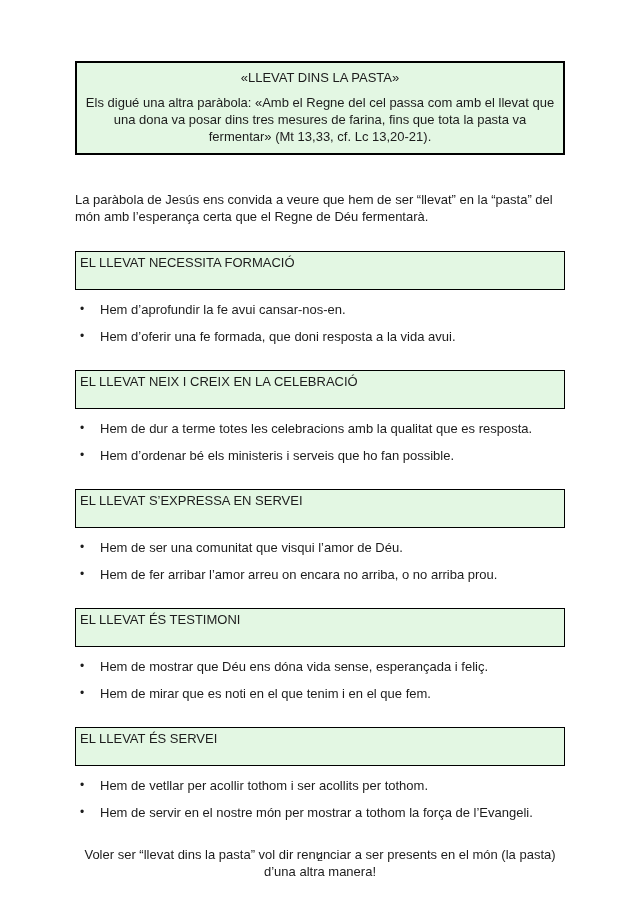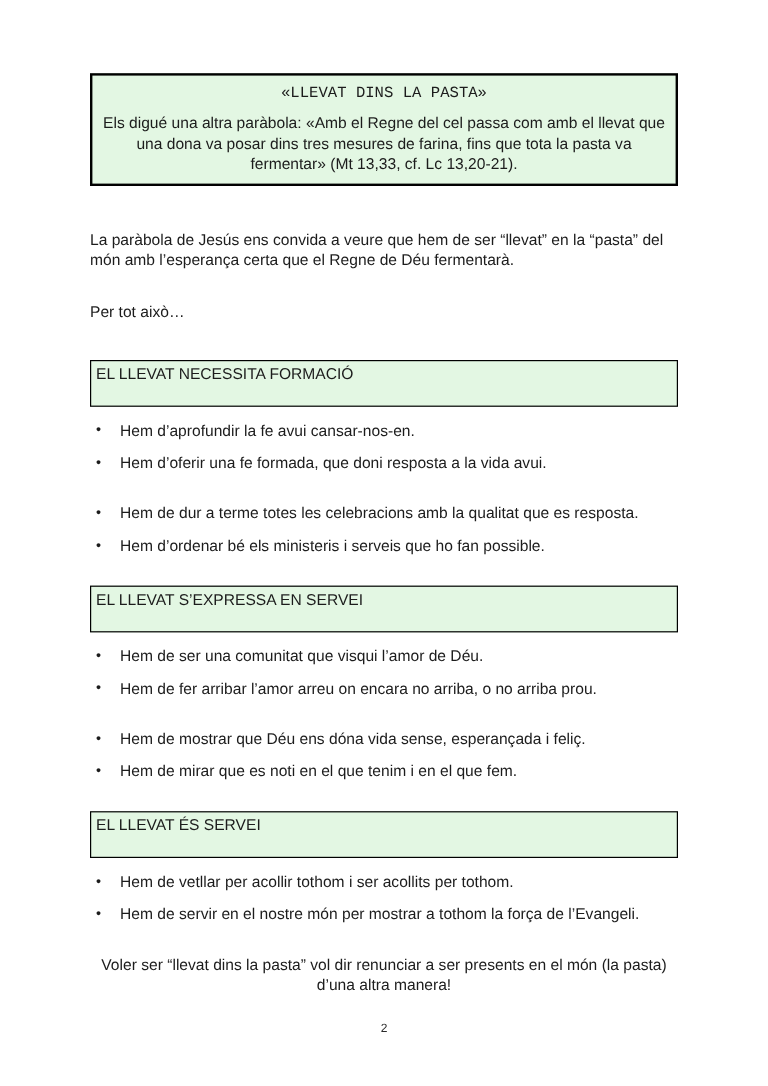--- a/index.html
+++ b/index.html
@@ -26,21 +26,20 @@
     border: 2px solid #000;
     background: var(--box-bg, #e3f7e3);
     text-align: center;
     padding: 6px 8px 8px;
     box-sizing: border-box;
     margin-bottom: 36px;
   }
   .title-box .main-title {
     display: block;
     margin-bottom: 8px;
-    font-family: Liberation Mono, monospace;
   }
   .title-box .quote { display: block; }
 
   .intro-par { margin: 12px 0 26px 0; }
   .lead-in   { margin: 0 0 32px 0; }
 
   
   .block { margin-bottom: 25px; }
   .heading-box {
     background: var(--box-bg, #e3f7e3);
@@ -82,39 +81,41 @@
 
 <div class="page">
   <div class="content">
 
     <div class="title-box">
       <span class="main-title">«LLEVAT DINS LA PASTA»</span>
       <span class="quote">Els digué una altra paràbola: «Amb el Regne del cel passa com amb el llevat que una dona va posar dins tres mesures de farina, fins que tota la pasta va fermentar» (Mt 13,33, cf. Lc 13,20-21).</span>
     </div>
 
     <p class="intro-par">La paràbola de Jesús ens convida a veure que hem de ser “llevat” en la “pasta” del món amb l’esperança certa que el Regne de Déu fermentarà.</p>
-    <p class="lead-in">Per tot això…</p>
 
     <section class="block">
       <div class="heading-box">
         <span>EL LLEVAT NECESSITA FORMACIÓ</span>
       </div>
       <div>
         <div class="bullet">
           <span class="marker">•</span>
           <span class="btext">Hem d’aprofundir la fe avui cansar-nos-en.</span>
         </div>
         <div class="bullet">
           <span class="marker">•</span>
           <span class="btext">Hem d’oferir una fe formada, que doni resposta a la vida avui.</span>
         </div>
       </div>
     </section>
 
     <section class="block">
+      <div class="heading-box">
+        <span>EL LLEVAT NEIX I CREIX EN LA CELEBRACIÓ</span>
+      </div>
       <div>
         <div class="bullet">
           <span class="marker">•</span>
           <span class="btext">Hem de dur a terme totes les celebracions amb la qualitat que es resposta.</span>
         </div>
         <div class="bullet">
           <span class="marker">•</span>
           <span class="btext">Hem d’ordenar bé els ministeris i serveis que ho fan possible.</span>
         </div>
       </div>
@@ -130,20 +131,23 @@
           <span class="btext">Hem de ser una comunitat que visqui l’amor de Déu.</span>
         </div>
         <div class="bullet">
           <span class="marker">•</span>
           <span class="btext">Hem de fer arribar l’amor arreu on encara no arriba, o no arriba prou.</span>
         </div>
       </div>
     </section>
 
     <section class="block">
+      <div class="heading-box">
+        <span>EL LLEVAT ÉS TESTIMONI</span>
+      </div>
       <div>
         <div class="bullet">
           <span class="marker">•</span>
           <span class="btext">Hem de mostrar que Déu ens dóna vida sense, esperançada i feliç.</span>
         </div>
         <div class="bullet">
           <span class="marker">•</span>
           <span class="btext">Hem de mirar que es noti en el que tenim i en el que fem.</span>
         </div>
       </div>

